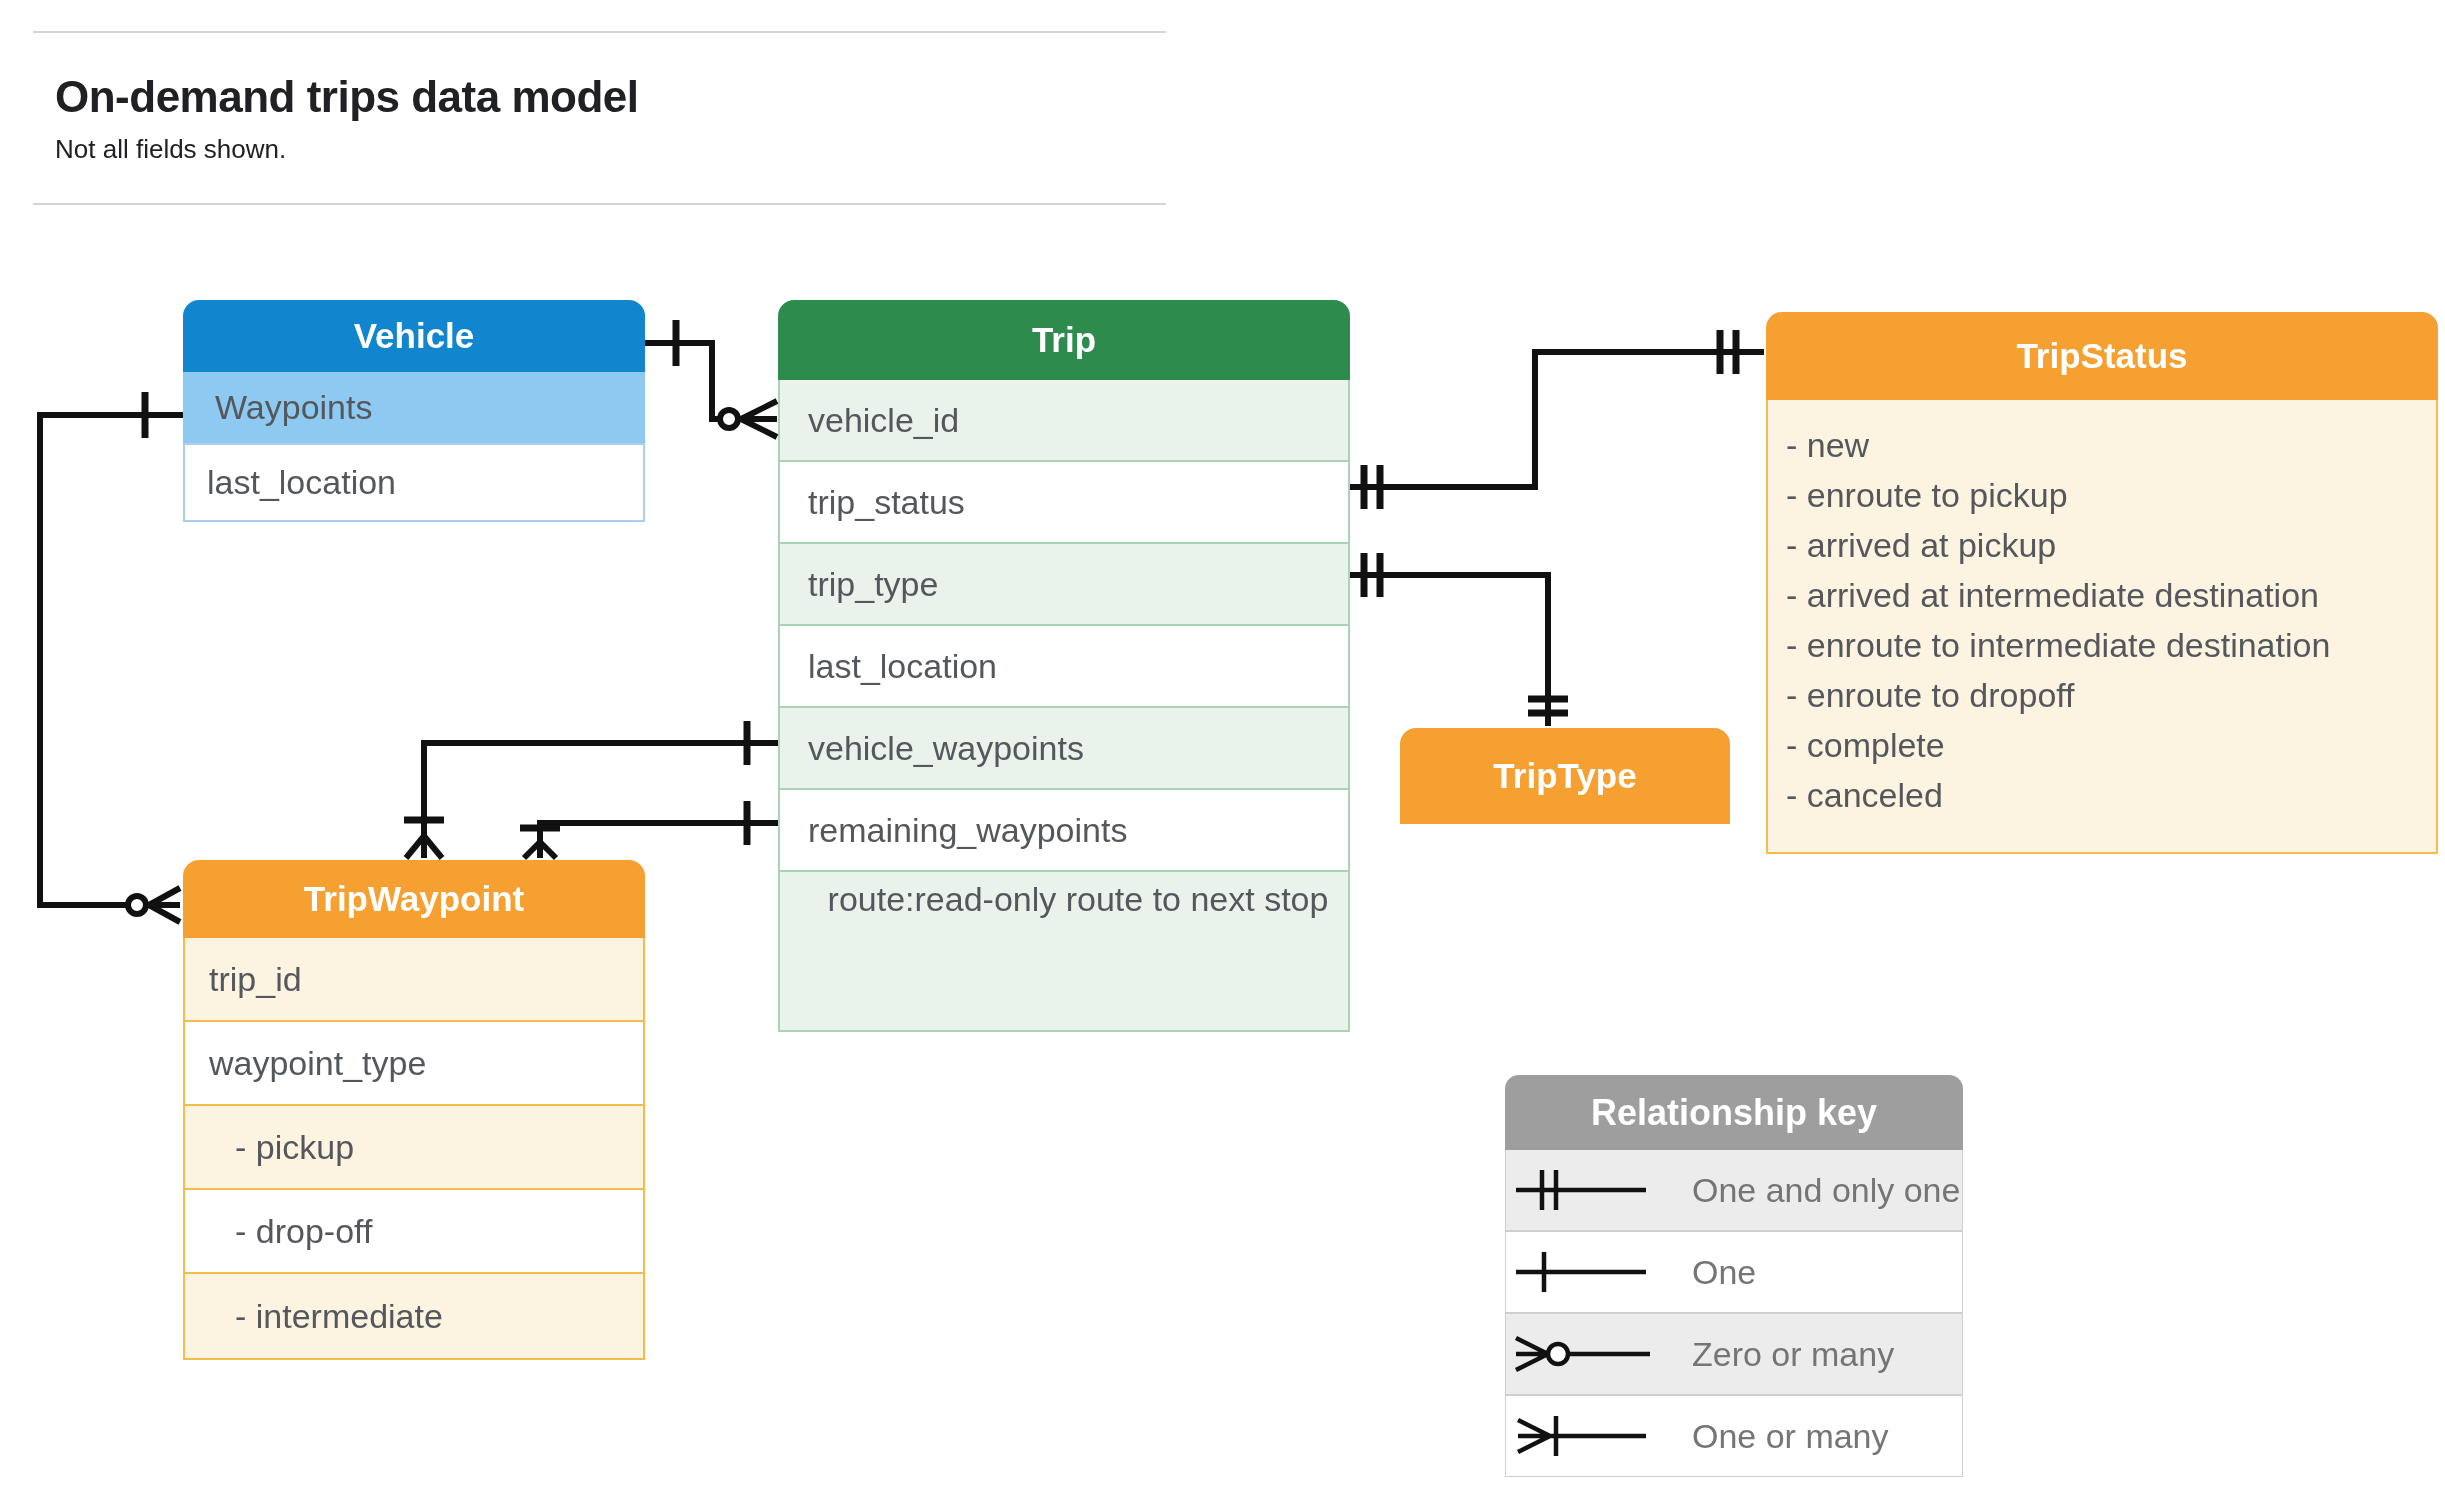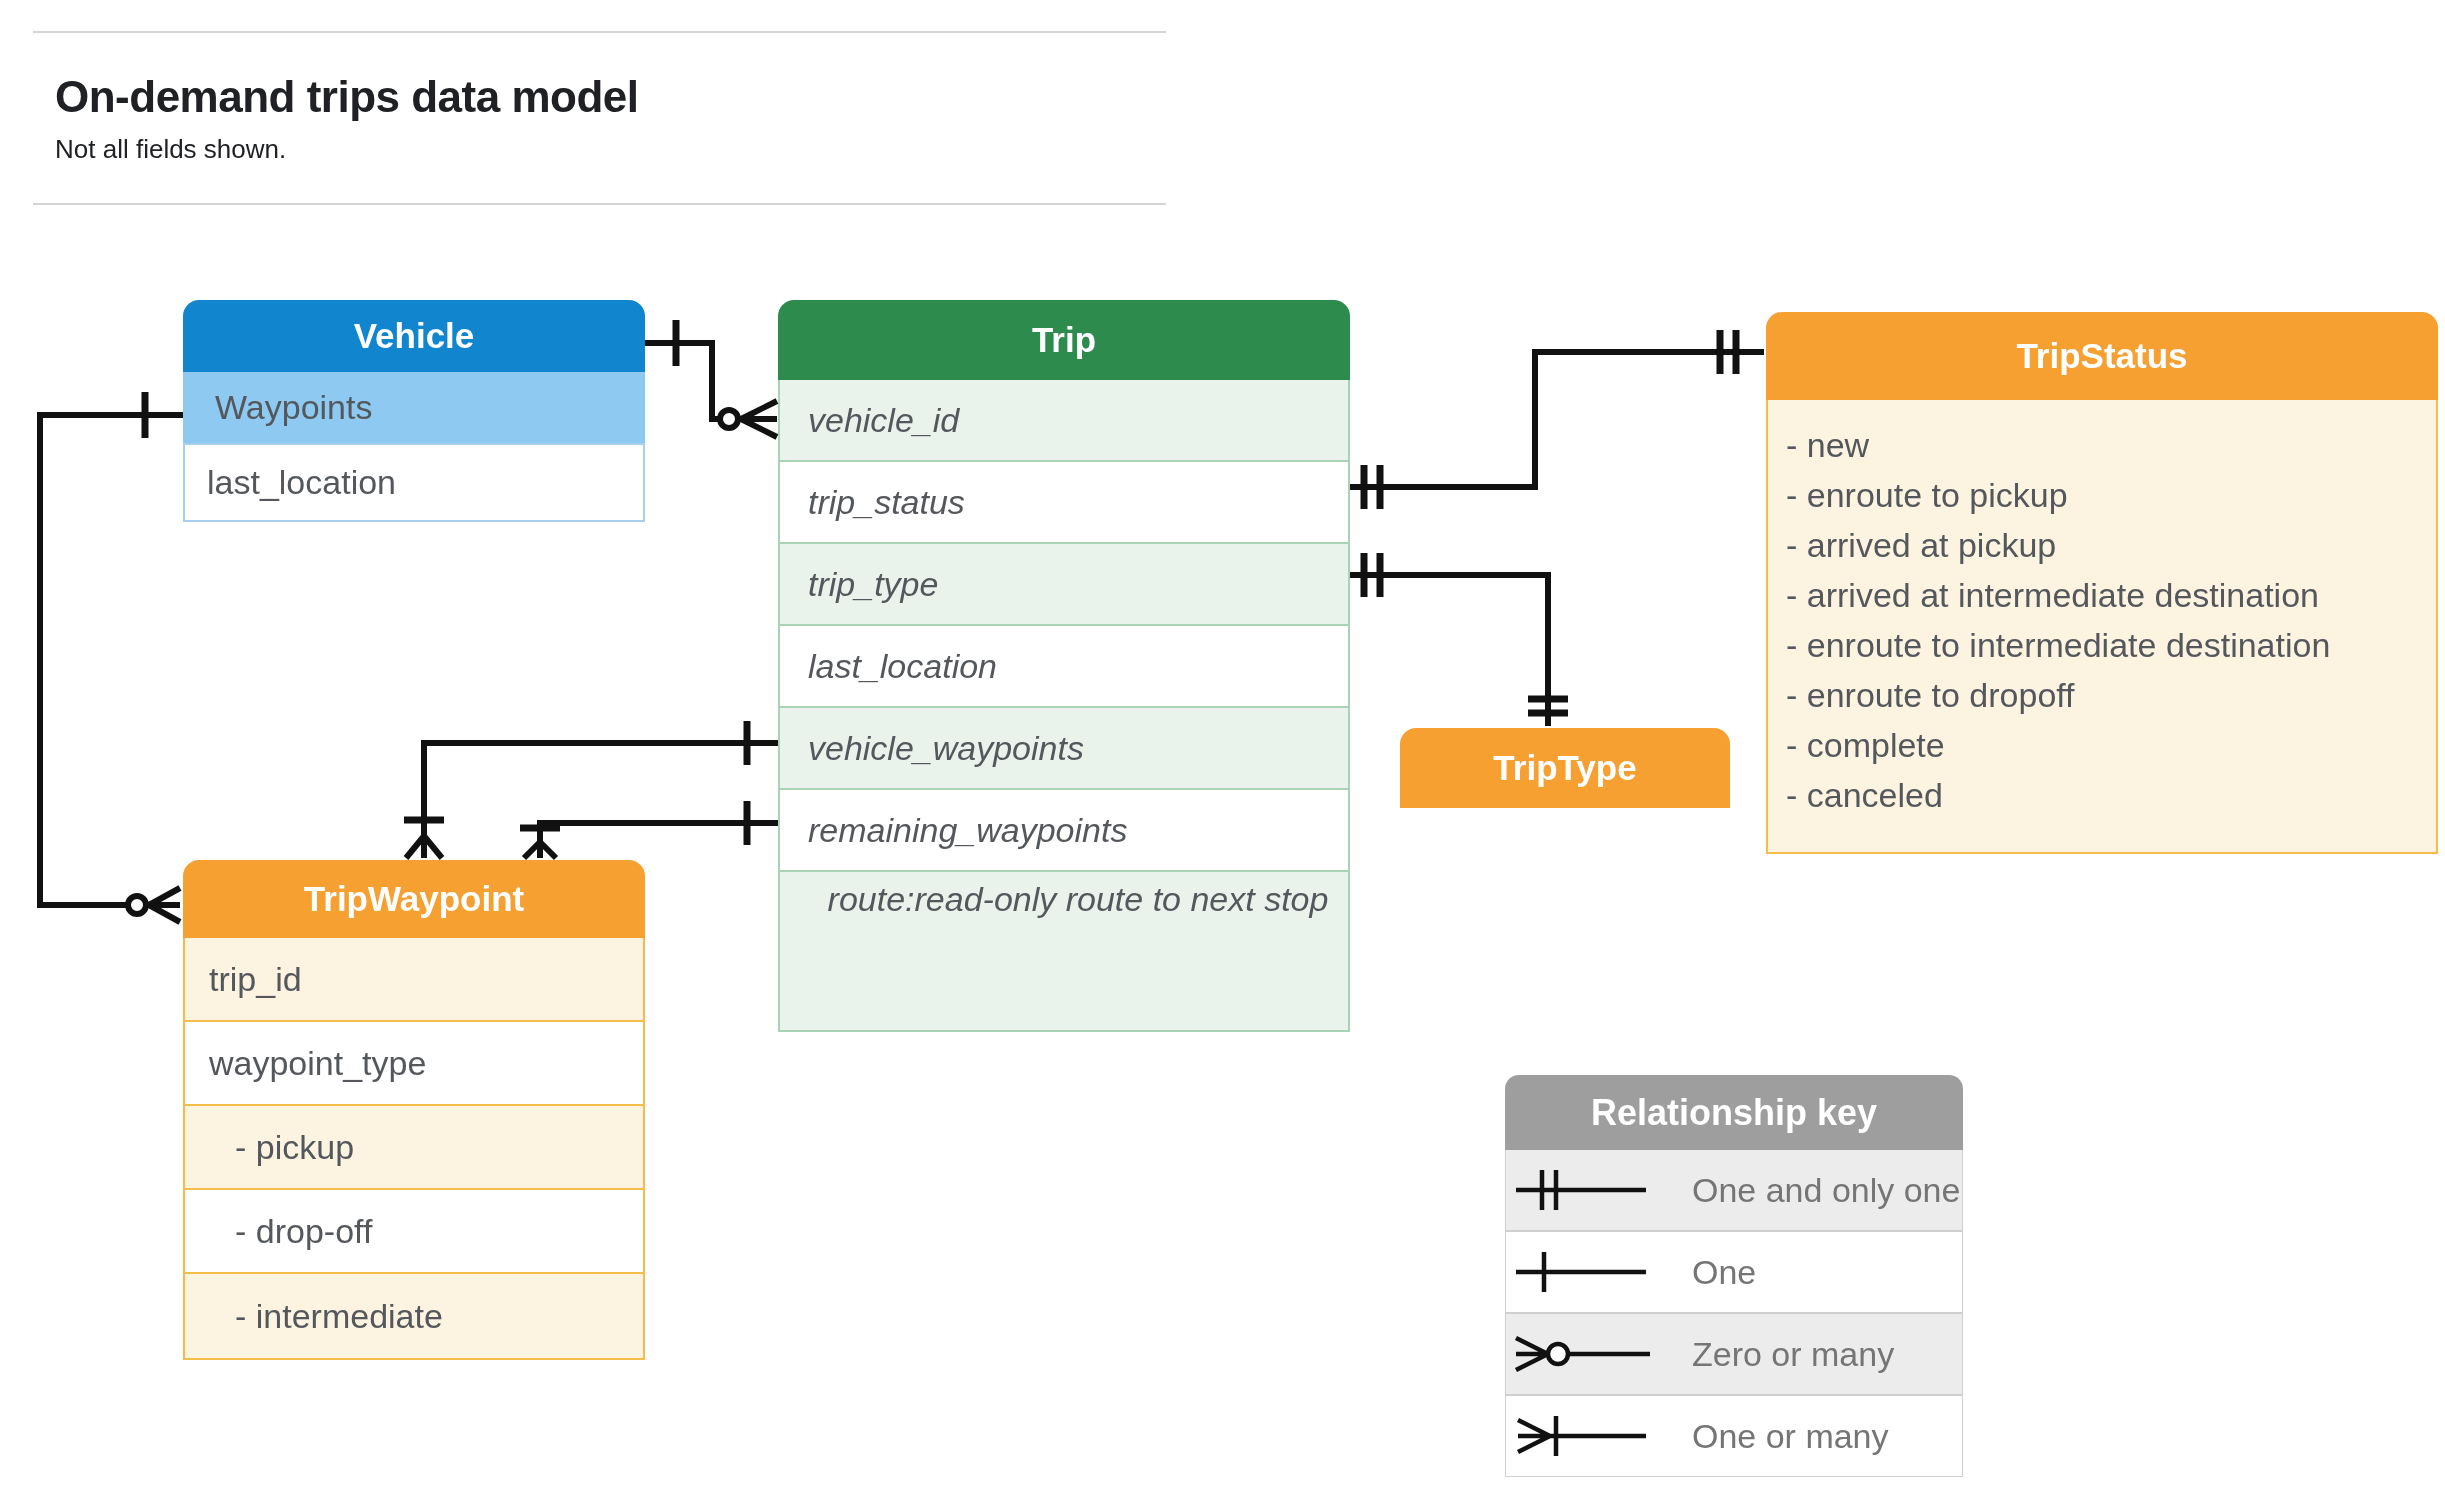--- a/index.html
+++ b/index.html
@@ -17,21 +17,21 @@
   .hd-blue{background:var(--vehicle_header,#1186ce);}
   .hd-green{background:var(--trip_header,#2e8b4e);}
   .hd-orange{background:var(--orange_header,#f5a031);}
   .hd-gray{background:var(--legend_header,#9e9e9e);}
   .row{display:flex;align-items:center;box-sizing:border-box;
        font-size:34px;color:var(--row_text,#54585c);}
   
   .v-row1{height:71px;background:var(--vehicle_row,#8ec9f1);padding-left:32px;}
   .v-row2{height:79px;background:#fff;border:2px solid var(--vehicle_border,#a8cff0);padding-left:22px;}
   
-  .t-body{border:2px solid var(--trip_border,#a9d3b4);border-top:none;box-sizing:border-box;font-style:italic;}
+  .t-body{border:2px solid var(--trip_border,#a9d3b4);border-top:none;box-sizing:border-box;}
   .t-row{height:82px;padding-left:28px;border-bottom:2px solid var(--trip_border,#a9d3b4);}
   .t-row:nth-child(odd){background:var(--trip_row,#e9f3ec);}
   .t-row:nth-child(even){background:#fff;}
   .t-route{height:158px;background:var(--trip_row,#e9f3ec);display:flex;flex-direction:row;
            justify-content:center;align-items:flex-start;padding-left:28px;box-sizing:border-box;
            font-size:34px;color:var(--row_text,#54585c);line-height:55px;border-bottom:none;}
   
   .o-body{border:2px solid var(--orange_border,#f5bc4a);border-top:none;box-sizing:border-box;
           background:var(--orange_row,#fdf3e1);}
   .w-row{height:84px;padding-left:24px;border-bottom:2px solid var(--orange_border,#f5bc4a);}
@@ -95,21 +95,21 @@
     <div>- arrived at pickup</div>
     <div>- arrived at intermediate destination</div>
     <div>- enroute to intermediate destination</div>
     <div>- enroute to dropoff</div>
     <div>- complete</div>
     <div>- canceled</div>
   </div>
 </section>
 
 <section class="entity" style="left:1400px;top:728px;width:330px;">
-  <header class="hd hd-orange" style="height:80px">TripType</header>
+  <header class="hd hd-orange" style="height:96px">TripType</header>
 </section>
 
 <section class="entity" style="left:183px;top:860px;width:462px;">
   <header class="hd hd-orange" style="height:78px">TripWaypoint</header>
   <div class="o-body" style="background:#6d28d9;">
     <div class="row w-row">trip_id</div>
     <div class="row w-row">waypoint_type</div>
     <div class="row w-row w-indent">- pickup</div>
     <div class="row w-row w-indent">- drop-off</div>
     <div class="row w-row w-indent">- intermediate</div>

